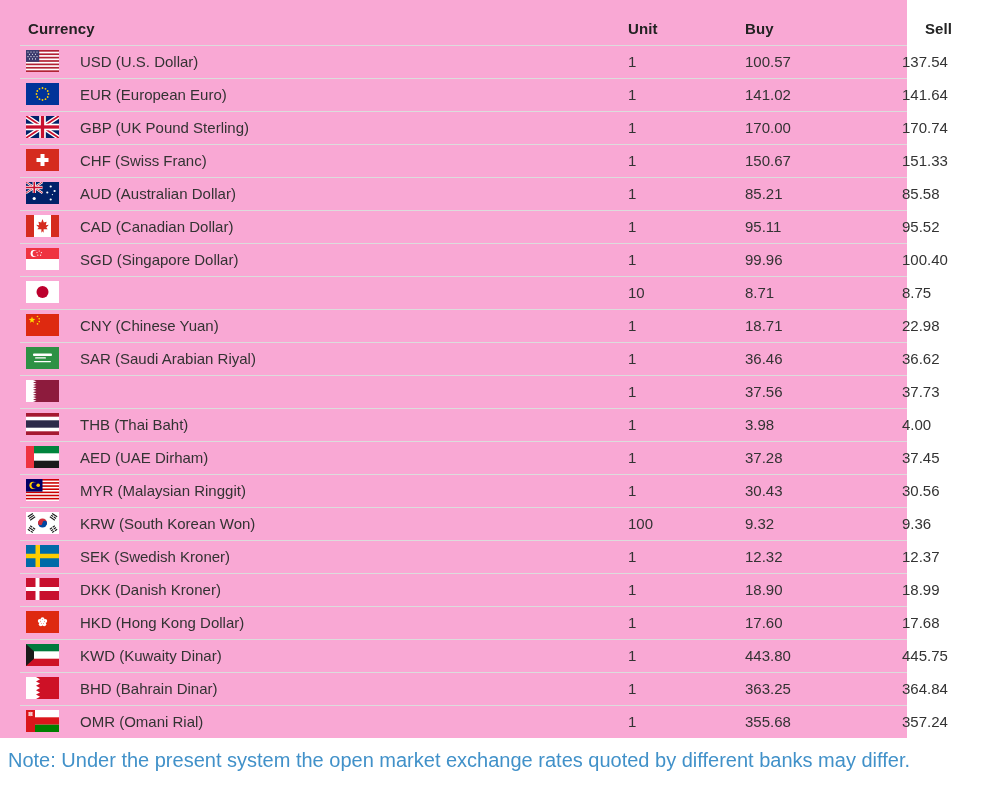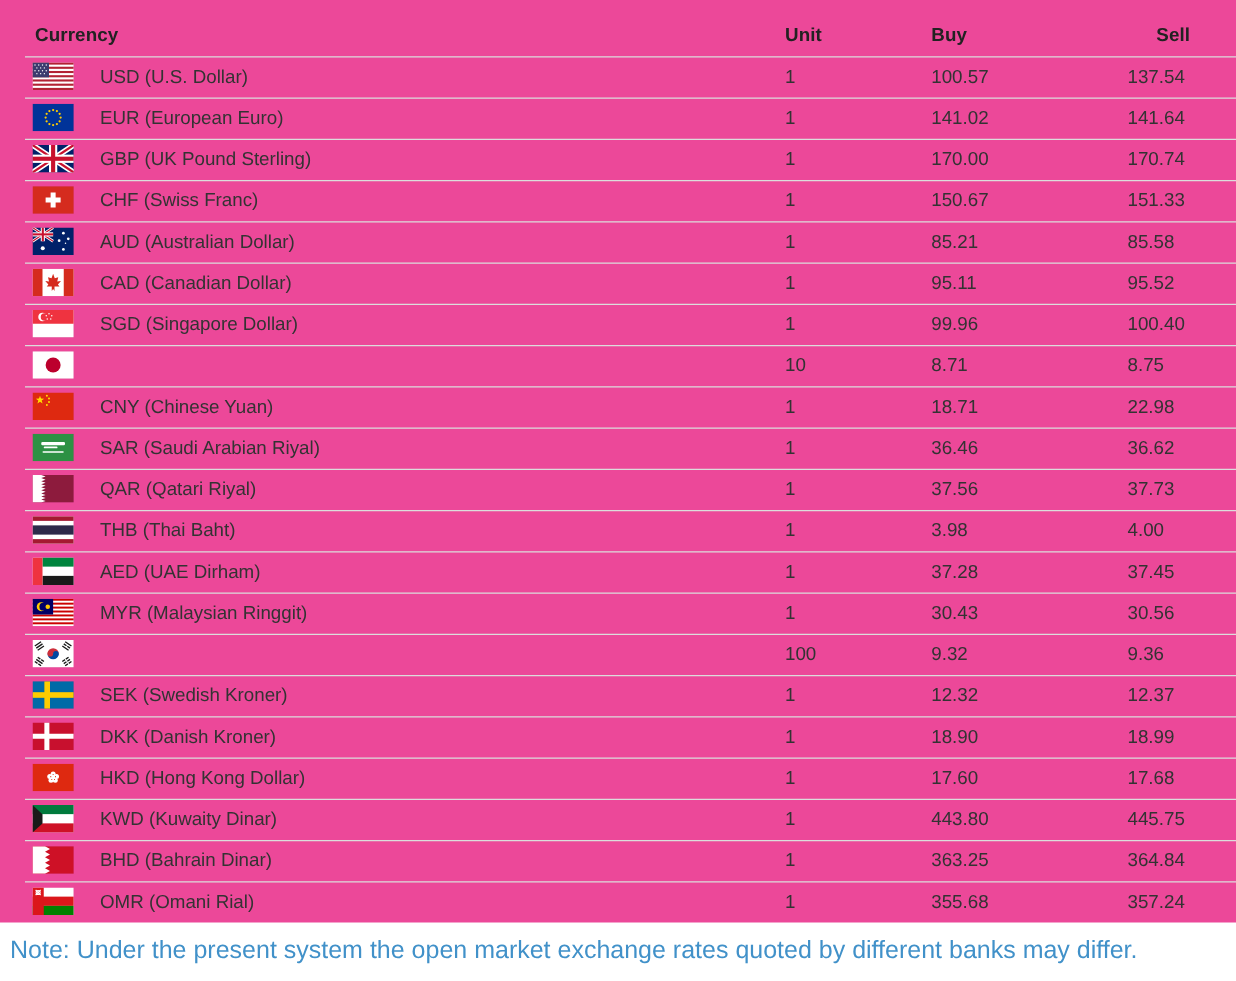--- a/index.html
+++ b/index.html
@@ -1,21 +1,21 @@
 <!DOCTYPE html>
 <html><head>
 <meta charset="utf-8">
 <style>
   html,body{margin:0;padding:0;}
   body{
     width:989px;height:785px;background:#ffffff;
     font-family:"Liberation Sans","DejaVu Sans",sans-serif;
     overflow:hidden;
   }
-  .table{background:#ec4899;width:989px;text-decoration:underline;}
+  .table{background:#f9a8d4;width:907px;text-decoration:underline;}
   .hdr{position:relative;height:45px;}
   .hdr span{
     position:absolute;top:20px;font-size:15px;font-weight:bold;color:#222;
     letter-spacing:0.1px;
   }
   .h-currency{left:28px;}
   .h-unit{left:628px;}
   .h-buy{left:745px;}
   .h-sell{left:925px;}
   .row{position:relative;height:33px;}
@@ -257,21 +257,20 @@
     <span class="cell c-sell">36.62</span>
   </div>
 
   <div class="row">
     <span class="flag">
             <svg xmlns="http://www.w3.org/2000/svg" viewBox="0 0 33 22" width="33" height="22">
               <rect width="33" height="22" fill="#8D1B3D"></rect>
               <path fill="#fff" d="M0,0 H7 L10.5,1.2 L7,2.4 L10.5,3.7 L7,4.9 L10.5,6.1 L7,7.3 L10.5,8.6 L7,9.8 L10.5,11 L7,12.2 L10.5,13.4 L7,14.7 L10.5,15.9 L7,17.1 L10.5,18.3 L7,19.6 L10.5,20.8 L7,22 H0 Z"></path>
             </svg>
           </span>
-    <span class="cell c-name">QAR (Qatari Riyal)</span>
     <span class="cell c-unit">1</span>
     <span class="cell c-buy">37.56</span>
     <span class="cell c-sell">37.73</span>
   </div>
 
   <div class="row">
     <span class="flag">
             <svg xmlns="http://www.w3.org/2000/svg" viewBox="0 0 33 22" width="33" height="22">
               <rect width="33" height="22" fill="#fff"></rect>
               <rect width="33" height="3.7" fill="#A51931"></rect>
@@ -356,20 +355,21 @@
                 <g transform="translate(5.5,17.2) rotate(34)">
                   <rect x="-3" y="-2.6" width="2.6" height="1.1"></rect>
                   <rect x="0.4" y="-2.6" width="2.6" height="1.1"></rect>
                   <rect x="-3" y="-0.55" width="6" height="1.1"></rect>
                   <rect x="-3" y="1.5" width="2.6" height="1.1"></rect>
                   <rect x="0.4" y="1.5" width="2.6" height="1.1"></rect>
                 </g>
               </g>
             </svg>
           </span>
+    <span class="cell c-name">KRW (South Korean Won)</span>
     <span class="cell c-unit">100</span>
     <span class="cell c-buy">9.32</span>
     <span class="cell c-sell">9.36</span>
   </div>
 
   <div class="row">
     <span class="flag">
             <svg xmlns="http://www.w3.org/2000/svg" viewBox="0 0 33 22" width="33" height="22">
               <rect width="33" height="22" fill="#006AA7"></rect>
               <rect x="9.5" width="4.5" height="22" fill="#FECC00"></rect>

